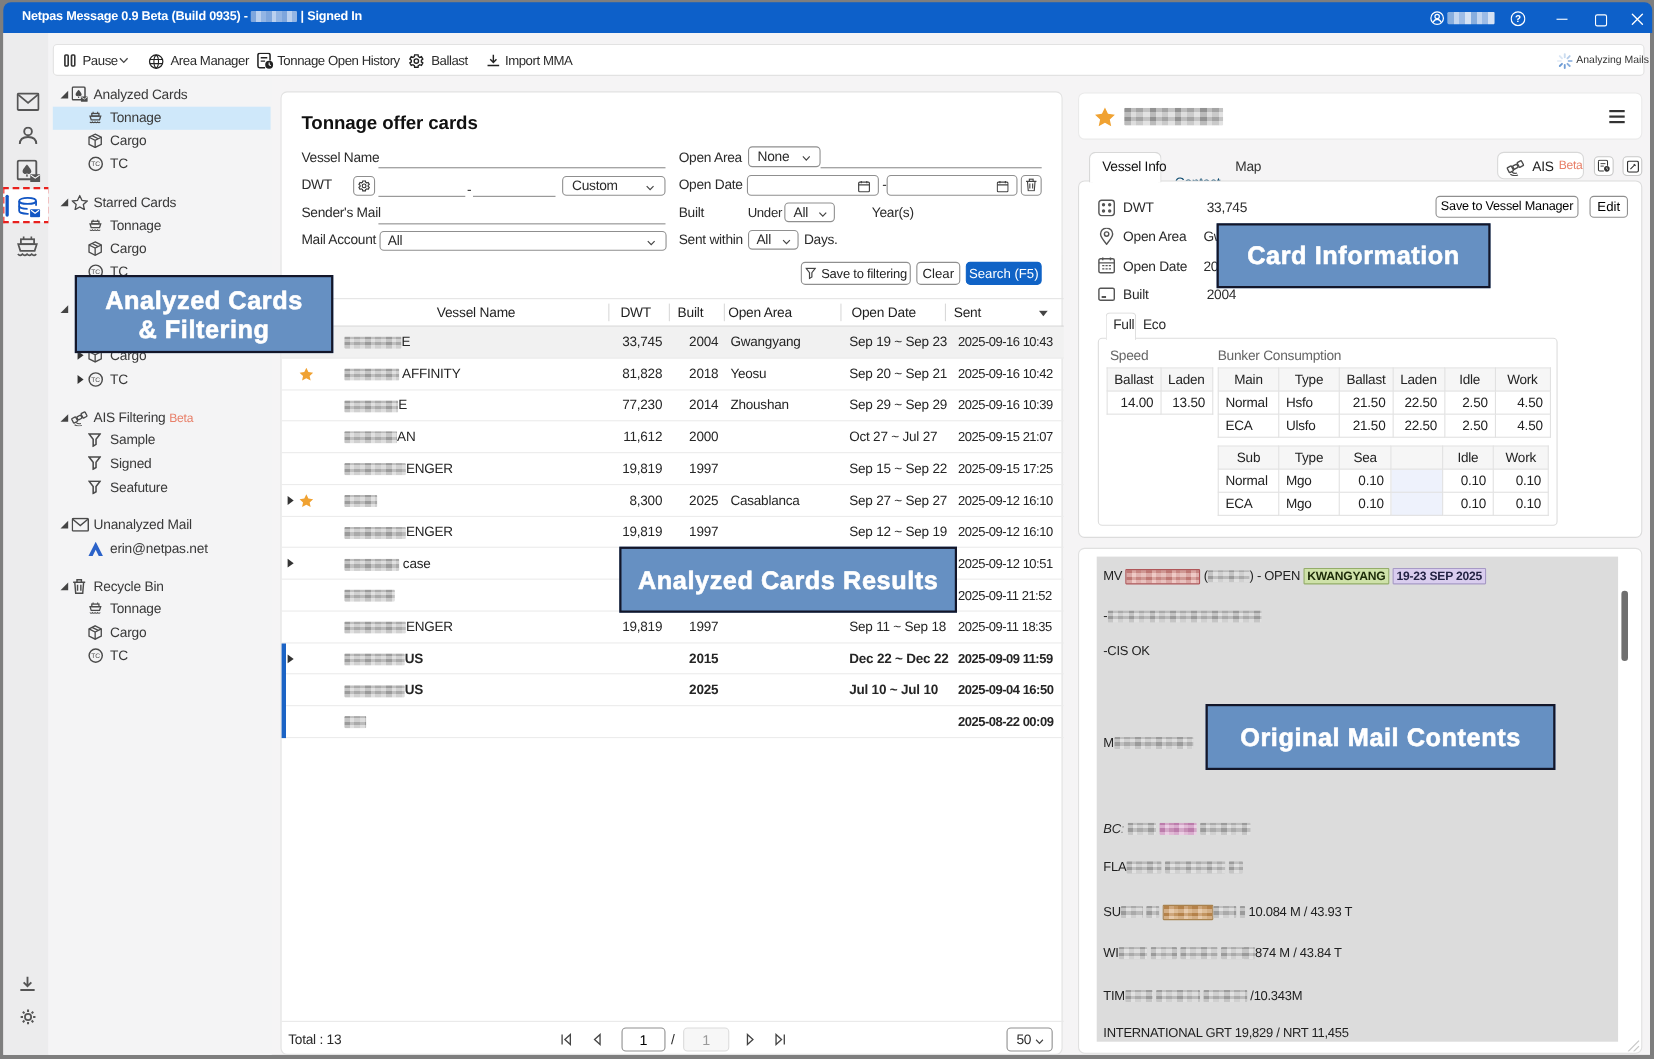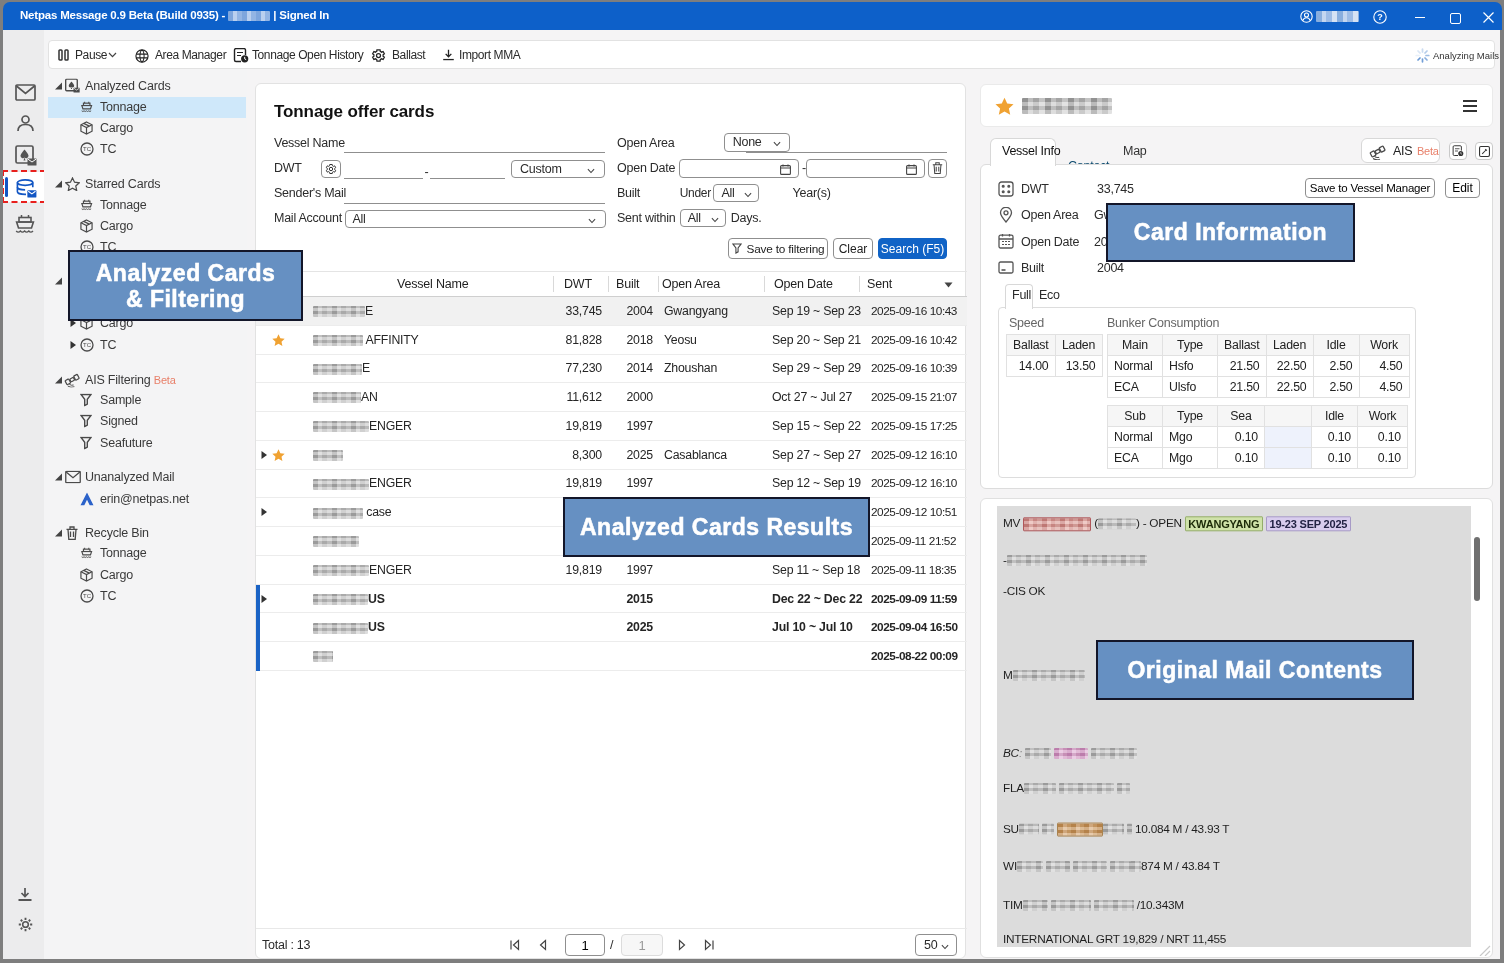--- a/index.html
+++ b/index.html
@@ -362,21 +362,21 @@
       <div class="inp" style="left:88px;top:103px;width:261px;height:16px;"></div>
       <div class="lbl" style="left:18px;top:134px;">Mail Account</div>
       <div class="box" style="left:88.5px;top:125.5px;width:261px;height:18px;">
           <span class="lbl" style="left:7px;top:8px;">All</span>
           <svg class="chev" style="right:9px;top:6px;" viewBox="0 0 9 6" fill="none" stroke="#444" stroke-width="1.2">
             <path d="M1 1 L4.5 4.7 L8 1"></path>
           </svg>
         </div>
 
       <div class="lbl" style="left:361px;top:58.5px;">Open Area</div>
-      <div class="box" style="left:423.7px;top:49.4px;width:66.3px;height:18.2px;margin-left:44px;">
+      <div class="box" style="left:423.7px;top:49.4px;width:66.3px;height:18.2px;">
           <span class="lbl" style="left:8px;top:8px;">None</span>
           <svg class="chev" style="right:8px;top:6px;" viewBox="0 0 9 6" fill="none" stroke="#444" stroke-width="1.2">
             <path d="M1 1 L4.5 4.7 L8 1"></path>
           </svg>
         </div>
       <div class="inp" style="left:490px;top:52px;width:201px;height:16px;"></div>
       <div class="lbl" style="left:361px;top:84px;">Open Date</div>
       <div class="box" style="left:423.2px;top:74.6px;width:120.3px;height:19.8px;">
           <svg class="abs" style="right:7px;top:4px;" width="11" height="11" viewBox="0 0 11 11" fill="none" stroke="#444" stroke-width="1.1">
             <rect x="0.6" y="1.6" width="9.8" height="8.8" rx="1"></rect>

